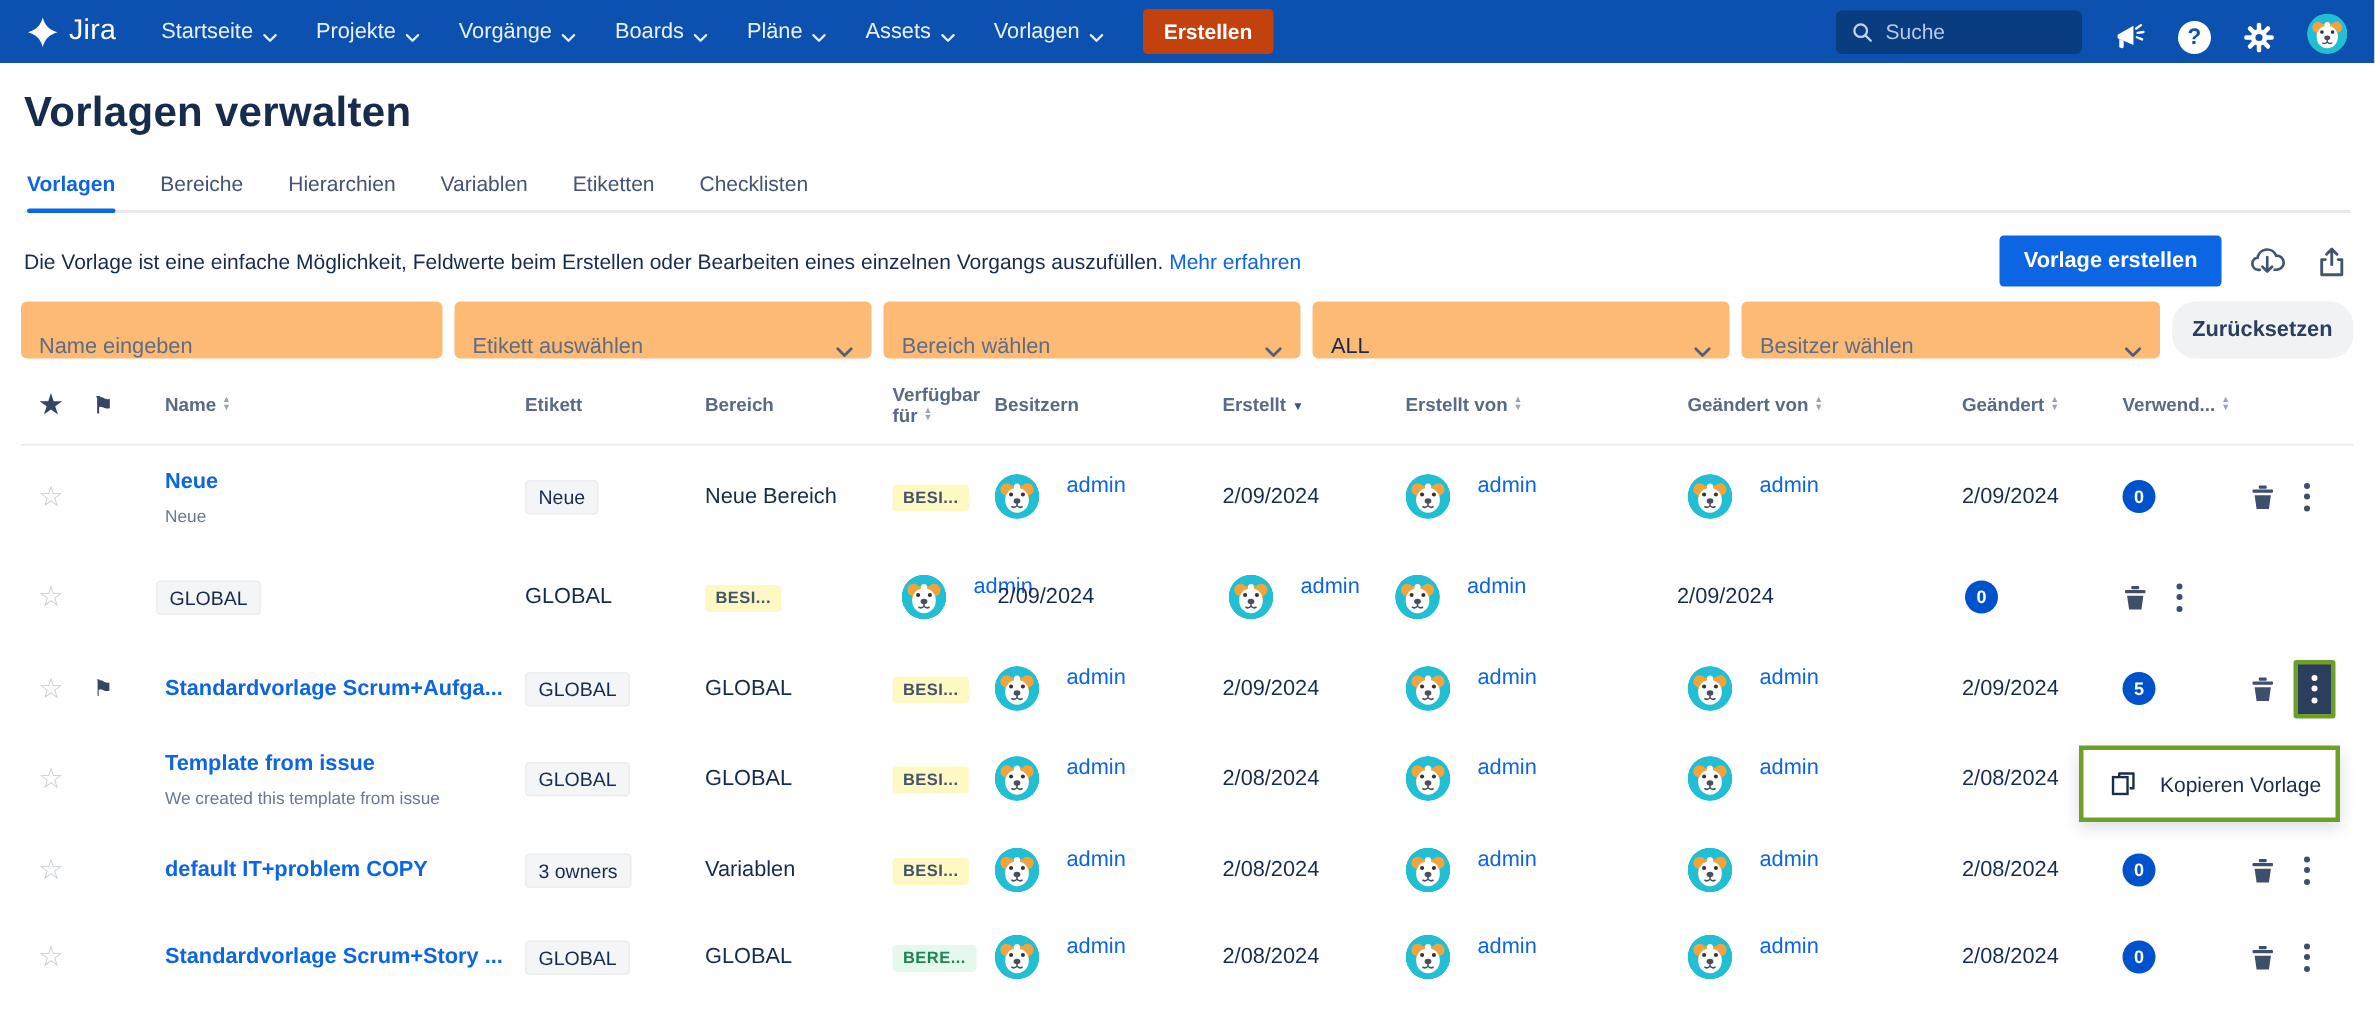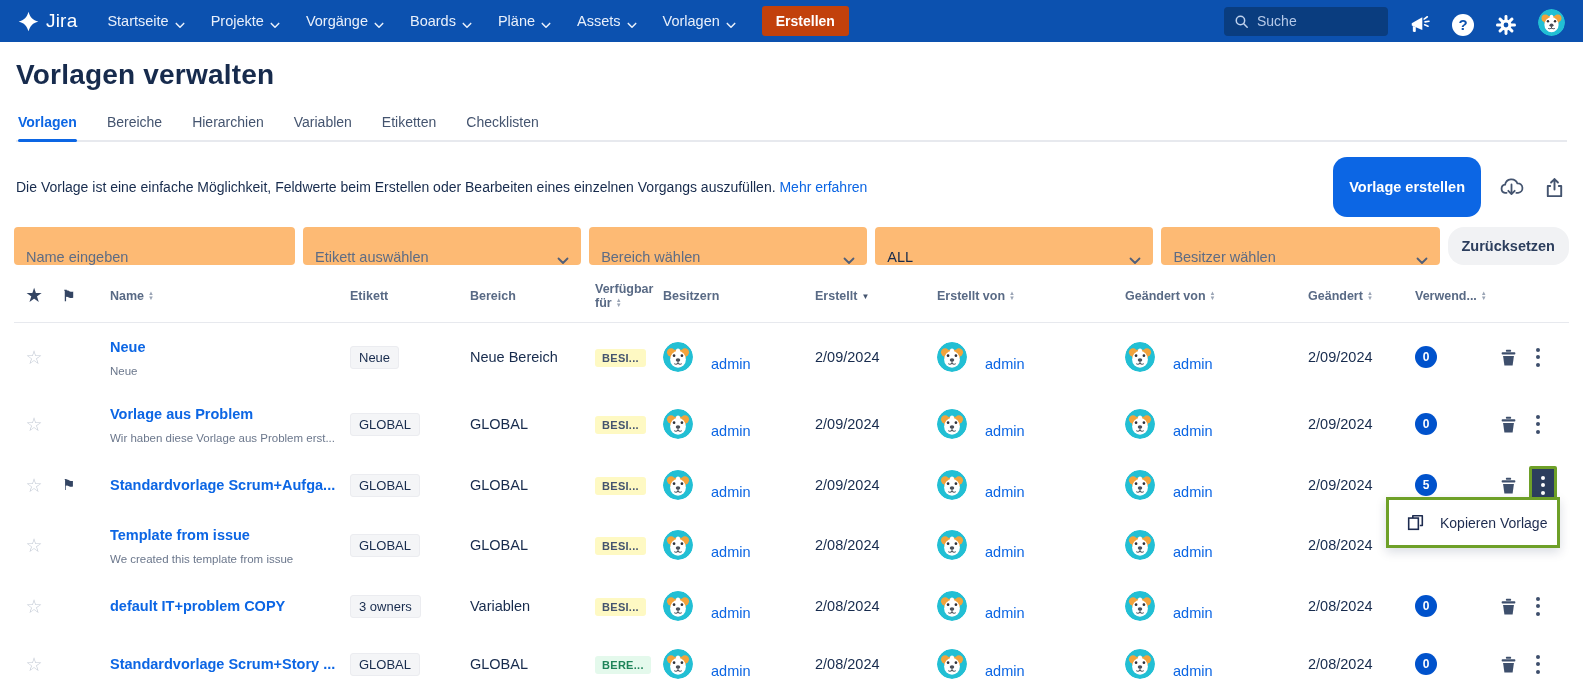--- a/index.html
+++ b/index.html
@@ -37,21 +37,21 @@
   .tab { font-size:14px; color:#44546F; padding:6px 0 10px; cursor:pointer; position:relative; white-space:nowrap; }
   .tab.active { color:#0C66E4; font-weight:600; }
   .tab.active::after { content:""; position:absolute; left:0; right:0; bottom:-2px; height:3px;
     background:#0C66E4; border-radius:2px; }
 
   .desc-row { display:flex; align-items:center; margin-top:15px; }
   .desc { font-size:14px; color:#172B4D; }
   .desc a { color:#0C66E4; text-decoration:none; cursor:pointer; }
   .desc-actions { margin-left:auto; display:flex; align-items:center; gap:18px; }
   .btn-primary { background:#0C66E4; color:#fff; font-size:14.5px; font-weight:600; border:none;
-    border-radius:14px; padding:22px 16px; cursor:pointer; white-space:nowrap; }
+    border-radius:3px; padding:9px 16px; cursor:pointer; white-space:nowrap; }
   .tool-ic { background:none; border:none; cursor:pointer; color:#44546F; display:flex; }
   .tool-ic svg { width:25px; height:23px; }
 
   
   .filters { display:flex; gap:8px; margin-top:10px; padding:0 14px 0 14px; margin-left:-16px; margin-right:-16px; }
   .filters { padding-left:14px; padding-right:14px; }
   .f-input, .f-select { background:#fdba74; border:none; border-radius:4px; height:38px;
     display:flex; align-items:flex-end; padding:0 12px; font-size:14.5px; color:#5E6C84; cursor:pointer; }
   .f-input { width:281px; }
   .f-input input { border:none; background:transparent; outline:none; width:100%;
@@ -89,21 +89,21 @@
   .star-o { text-align:center; color:#C3CAD5; font-size:19px; cursor:pointer; }
   .flag-f { color:#344563; font-size:15px; padding-left:8px; }
   .name-cell a { color:#0C66E4; font-size:14.5px; font-weight:600; text-decoration:none; cursor:pointer; }
   .subtitle { font-size:11.5px; color:#6B778C; margin-top:9px; }
   .chip { display:inline-block; background:#F4F5F7; border:1px solid #EBECF0; border-radius:3px;
     padding:3px 8px; font-size:13px; color:#172B4D; }
   .tag-gray { display:inline-block; background:#fef9c3; border-radius:3px; padding:3px 7px;
     font-size:11px; font-weight:700; color:#44546F; letter-spacing:.3px; }
   .tag-green { display:inline-block; background:#E4F9EC; border-radius:3px; padding:3px 7px;
     font-size:11px; font-weight:700; color:#1F845A; letter-spacing:.3px; }
-  .user { display:flex; align-items:flex-end; gap:18px; }
+  .user { display:flex; align-items:flex-start; gap:18px; }
   .user a { color:#0C66E4; font-size:14.5px; font-weight:500; text-decoration:none; cursor:pointer; }
   .user .avatar { width:30px; height:30px; }
   .date { font-size:14.5px; color:#172B4D; }
   .badge { width:22px; height:22px; border-radius:50%; background:#0052CC; color:#fff;
     font-size:12px; font-weight:700; display:flex; align-items:center; justify-content:center; cursor:pointer; }
   .actions { display:flex; align-items:center; justify-content:flex-start; gap:10px; padding-left:4px; }
   .trash-btn { background:none; border:none; cursor:pointer; color:#3E4F6C; display:flex; }
   .trash-btn svg { width:21px; height:21px; }
   .kebab { background:none; border:none; cursor:pointer; display:flex; flex-direction:column;
     gap:3.5px; padding:8px 7px; align-items:center; }
@@ -406,24 +406,20 @@
             <i></i>
             <i></i>
             <i></i>
           </button>
       </div>
     </div>
 
     <div class="trow r2">
       <div class="star-o">☆</div>
       <div></div>
-      <div class="c-name name-cell">
-        <a>Vorlage aus Problem</a>
-        <div class="subtitle">Wir haben diese Vorlage aus Problem erst...</div>
-      </div>
       <div class="c-etk"><span class="chip">GLOBAL</span></div>
       <div class="c-ber"><span class="date">GLOBAL</span></div>
       <div class="c-vf"><span class="tag-gray">BESI...</span></div>
       <div class="c-bes user">
           <span class="avatar">
             <svg>
               <use href="#sym-dog"></use>
             </svg>
           </span>
           <a>admin</a>

